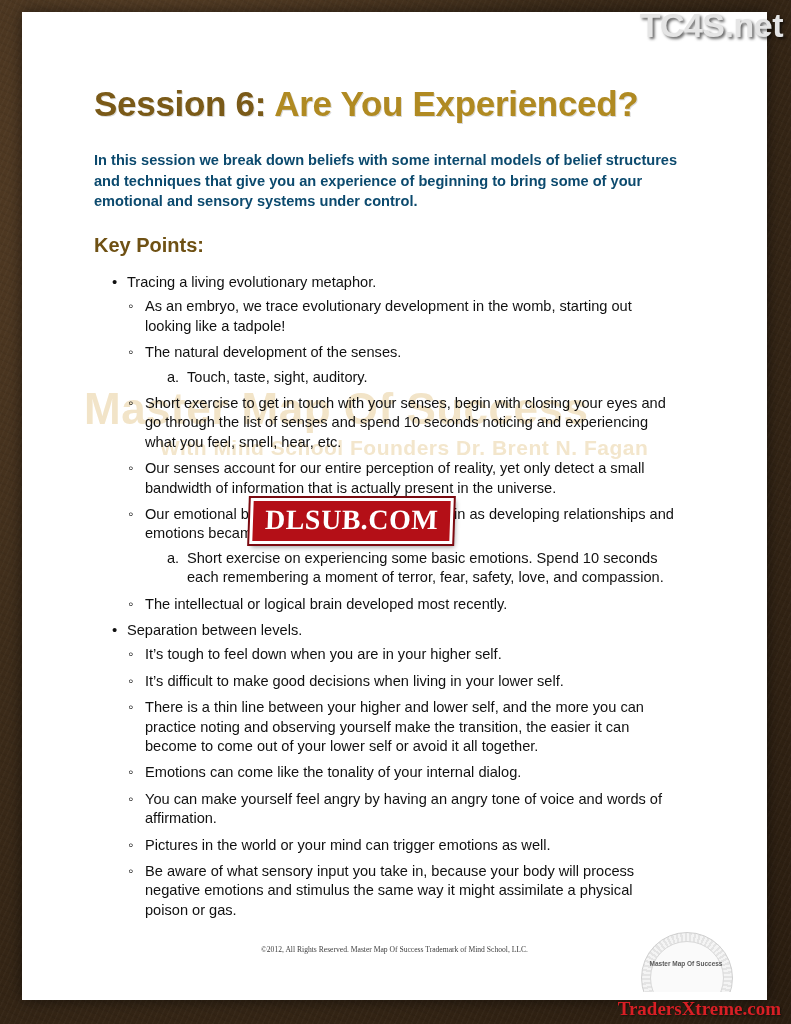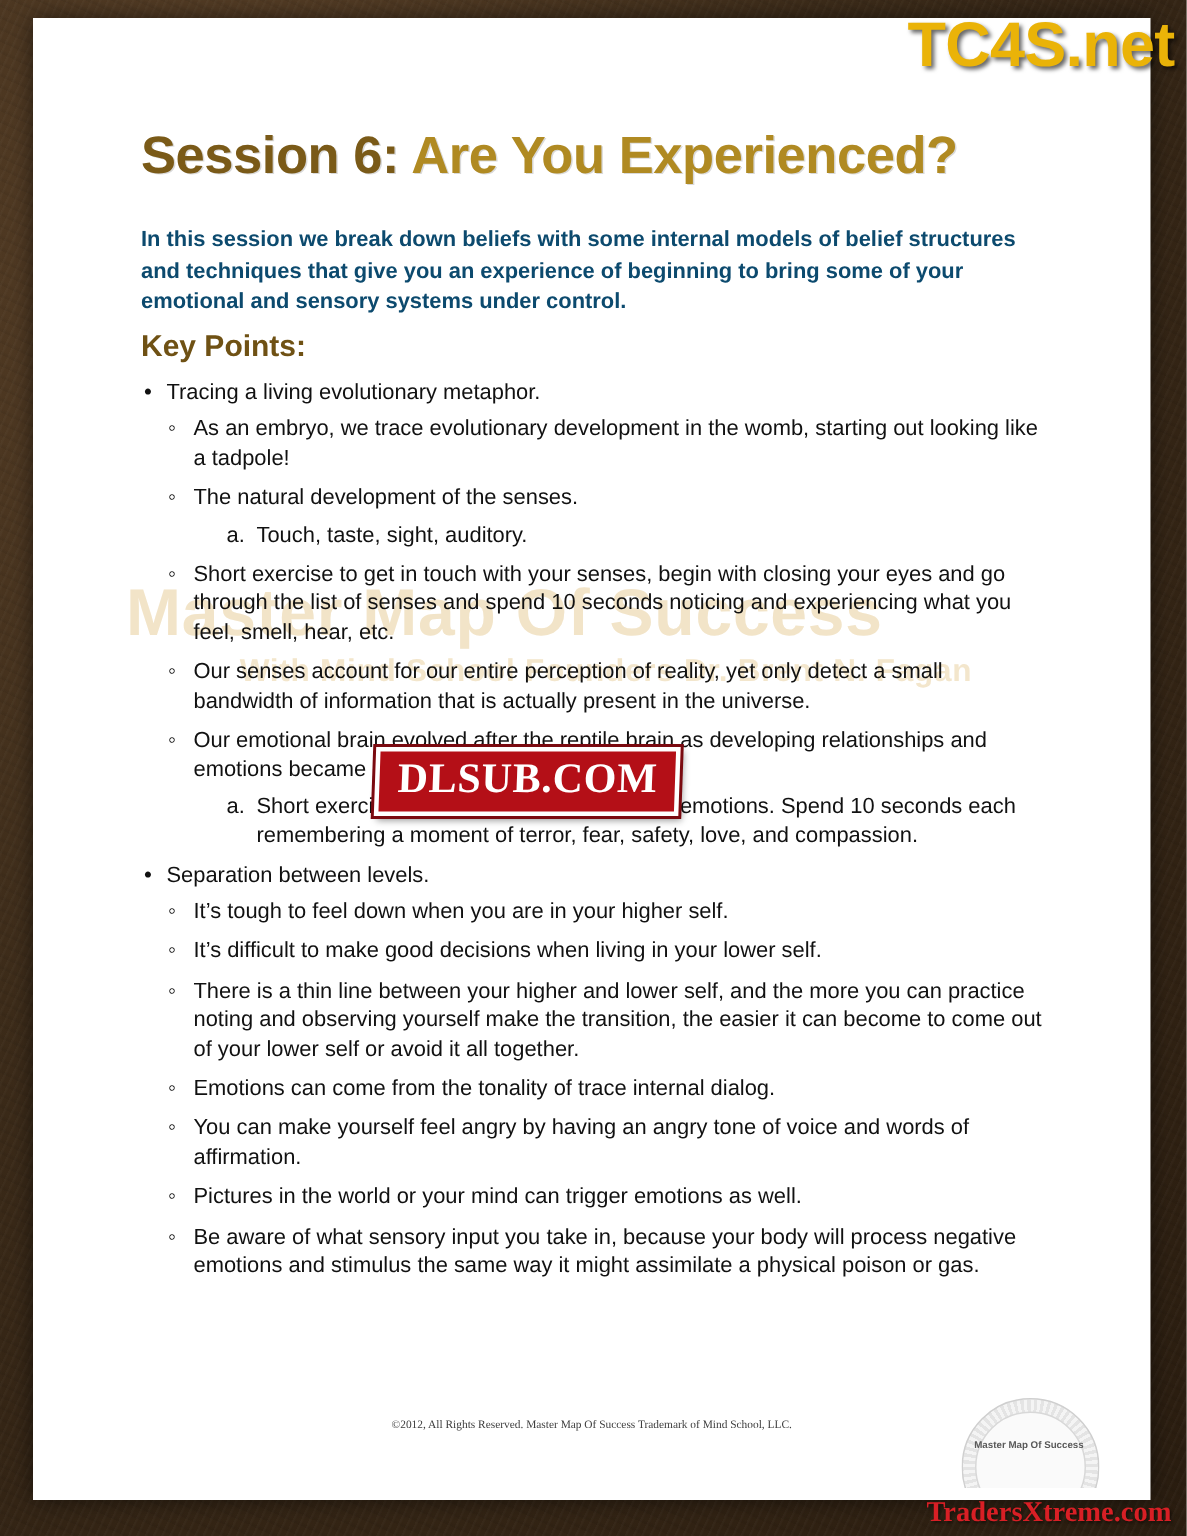--- a/index.html
+++ b/index.html
@@ -26,23 +26,23 @@
     position: absolute;
     inset: 0;
     background:
       repeating-linear-gradient(115deg, rgba(255,255,255,0.025) 0px, rgba(255,255,255,0.025) 1px, rgba(0,0,0,0) 2px, rgba(0,0,0,0) 5px),
       repeating-linear-gradient(25deg, rgba(0,0,0,0.05) 0px, rgba(0,0,0,0.05) 1px, rgba(0,0,0,0) 3px, rgba(0,0,0,0) 7px);
   }
   .watermark-tc4s {
     position: absolute;
     top: 6px;
     right: 8px;
-    font-size: 42px;
-    font-weight: bold;
-    color: #eab308;
+    font-size: 34px;
+    font-weight: bold;
+    color: #e5e5e5;
     font-family: "Liberation Sans", sans-serif;
     letter-spacing: -0.5px;
     text-shadow: 2px 2px 3px rgba(0,0,0,0.6);
     z-index: 40;
   }
   .watermark-txt {
     position: absolute;
     bottom: 4px;
     right: 10px;
     font-size: 19px;
@@ -133,30 +133,30 @@
   .intro {
     margin: 26px 0 0 0;
     font-size: 14.6px;
     font-weight: bold;
     line-height: 1.42;
     color: #0c4a6e;
     max-width: 625px;
   }
 
   h2.keypoints {
-    margin: 8px 0 10px 0;
+    margin: 22px 0 10px 0;
     font-size: 20px;
     font-weight: bold;
     color: #6f5114;
     font-family: "Liberation Sans", sans-serif;
   }
 
   ul.l1 {
     list-style: none;
-    margin: 0;
+    margin: 16px;
     padding: 0;
   }
   ul.l1 > li {
     position: relative;
     padding-left: 17px;
     margin-bottom: 4px;
     font-size: 14.6px;
     line-height: 1.32;
     color: #111;
   }
@@ -313,20 +313,23 @@
             </li>
             <li>
               <span class="txt">Our emotional brain evolved after the reptile brain as developing relationships and emotions became important.</span>
               <ol class="l3">
                 <li>
                   <span class="num">a.</span>
                   <span class="txt">Short exercise on experiencing some basic emotions. Spend 10 seconds each remembering a moment of terror, fear, safety, love, and compassion.</span>
                 </li>
               </ol>
             </li>
+            <li>
+              <span class="txt">The intellectual or logical brain developed most recently.</span>
+            </li>
           </ul>
         </li>
 
         <li>
           <span class="txt">Separation between levels.</span>
           <ul class="l2">
             <li>
               <span class="txt">It’s tough to feel down when you are in your higher self.</span>
             </li>
             <li>
@@ -334,21 +337,21 @@
             </li>
             <li>
               <span class="txt">There is a thin line between your higher and lower self, and the more you can practice noting and observing yourself make the transition, the easier it can become to come out of your lower self or avoid it all together.</span>
             </li>
           </ul>
         </li>
 
         <li>
           <ul class="l2">
             <li>
-              <span class="txt">Emotions can come from the tonality of trace internal dialog.</span>
+              <span class="txt">Emotions can come like the tonality of your internal dialog.</span>
             </li>
             <li>
               <span class="txt">You can make yourself feel angry by having an angry tone of voice and words of affirmation.</span>
             </li>
             <li>
               <span class="txt">Pictures in the world or your mind can trigger emotions as well.</span>
             </li>
             <li>
               <span class="txt">Be aware of what sensory input you take in, because your body will process negative emotions and stimulus the same way it might assimilate a physical poison or gas.</span>
             </li>

